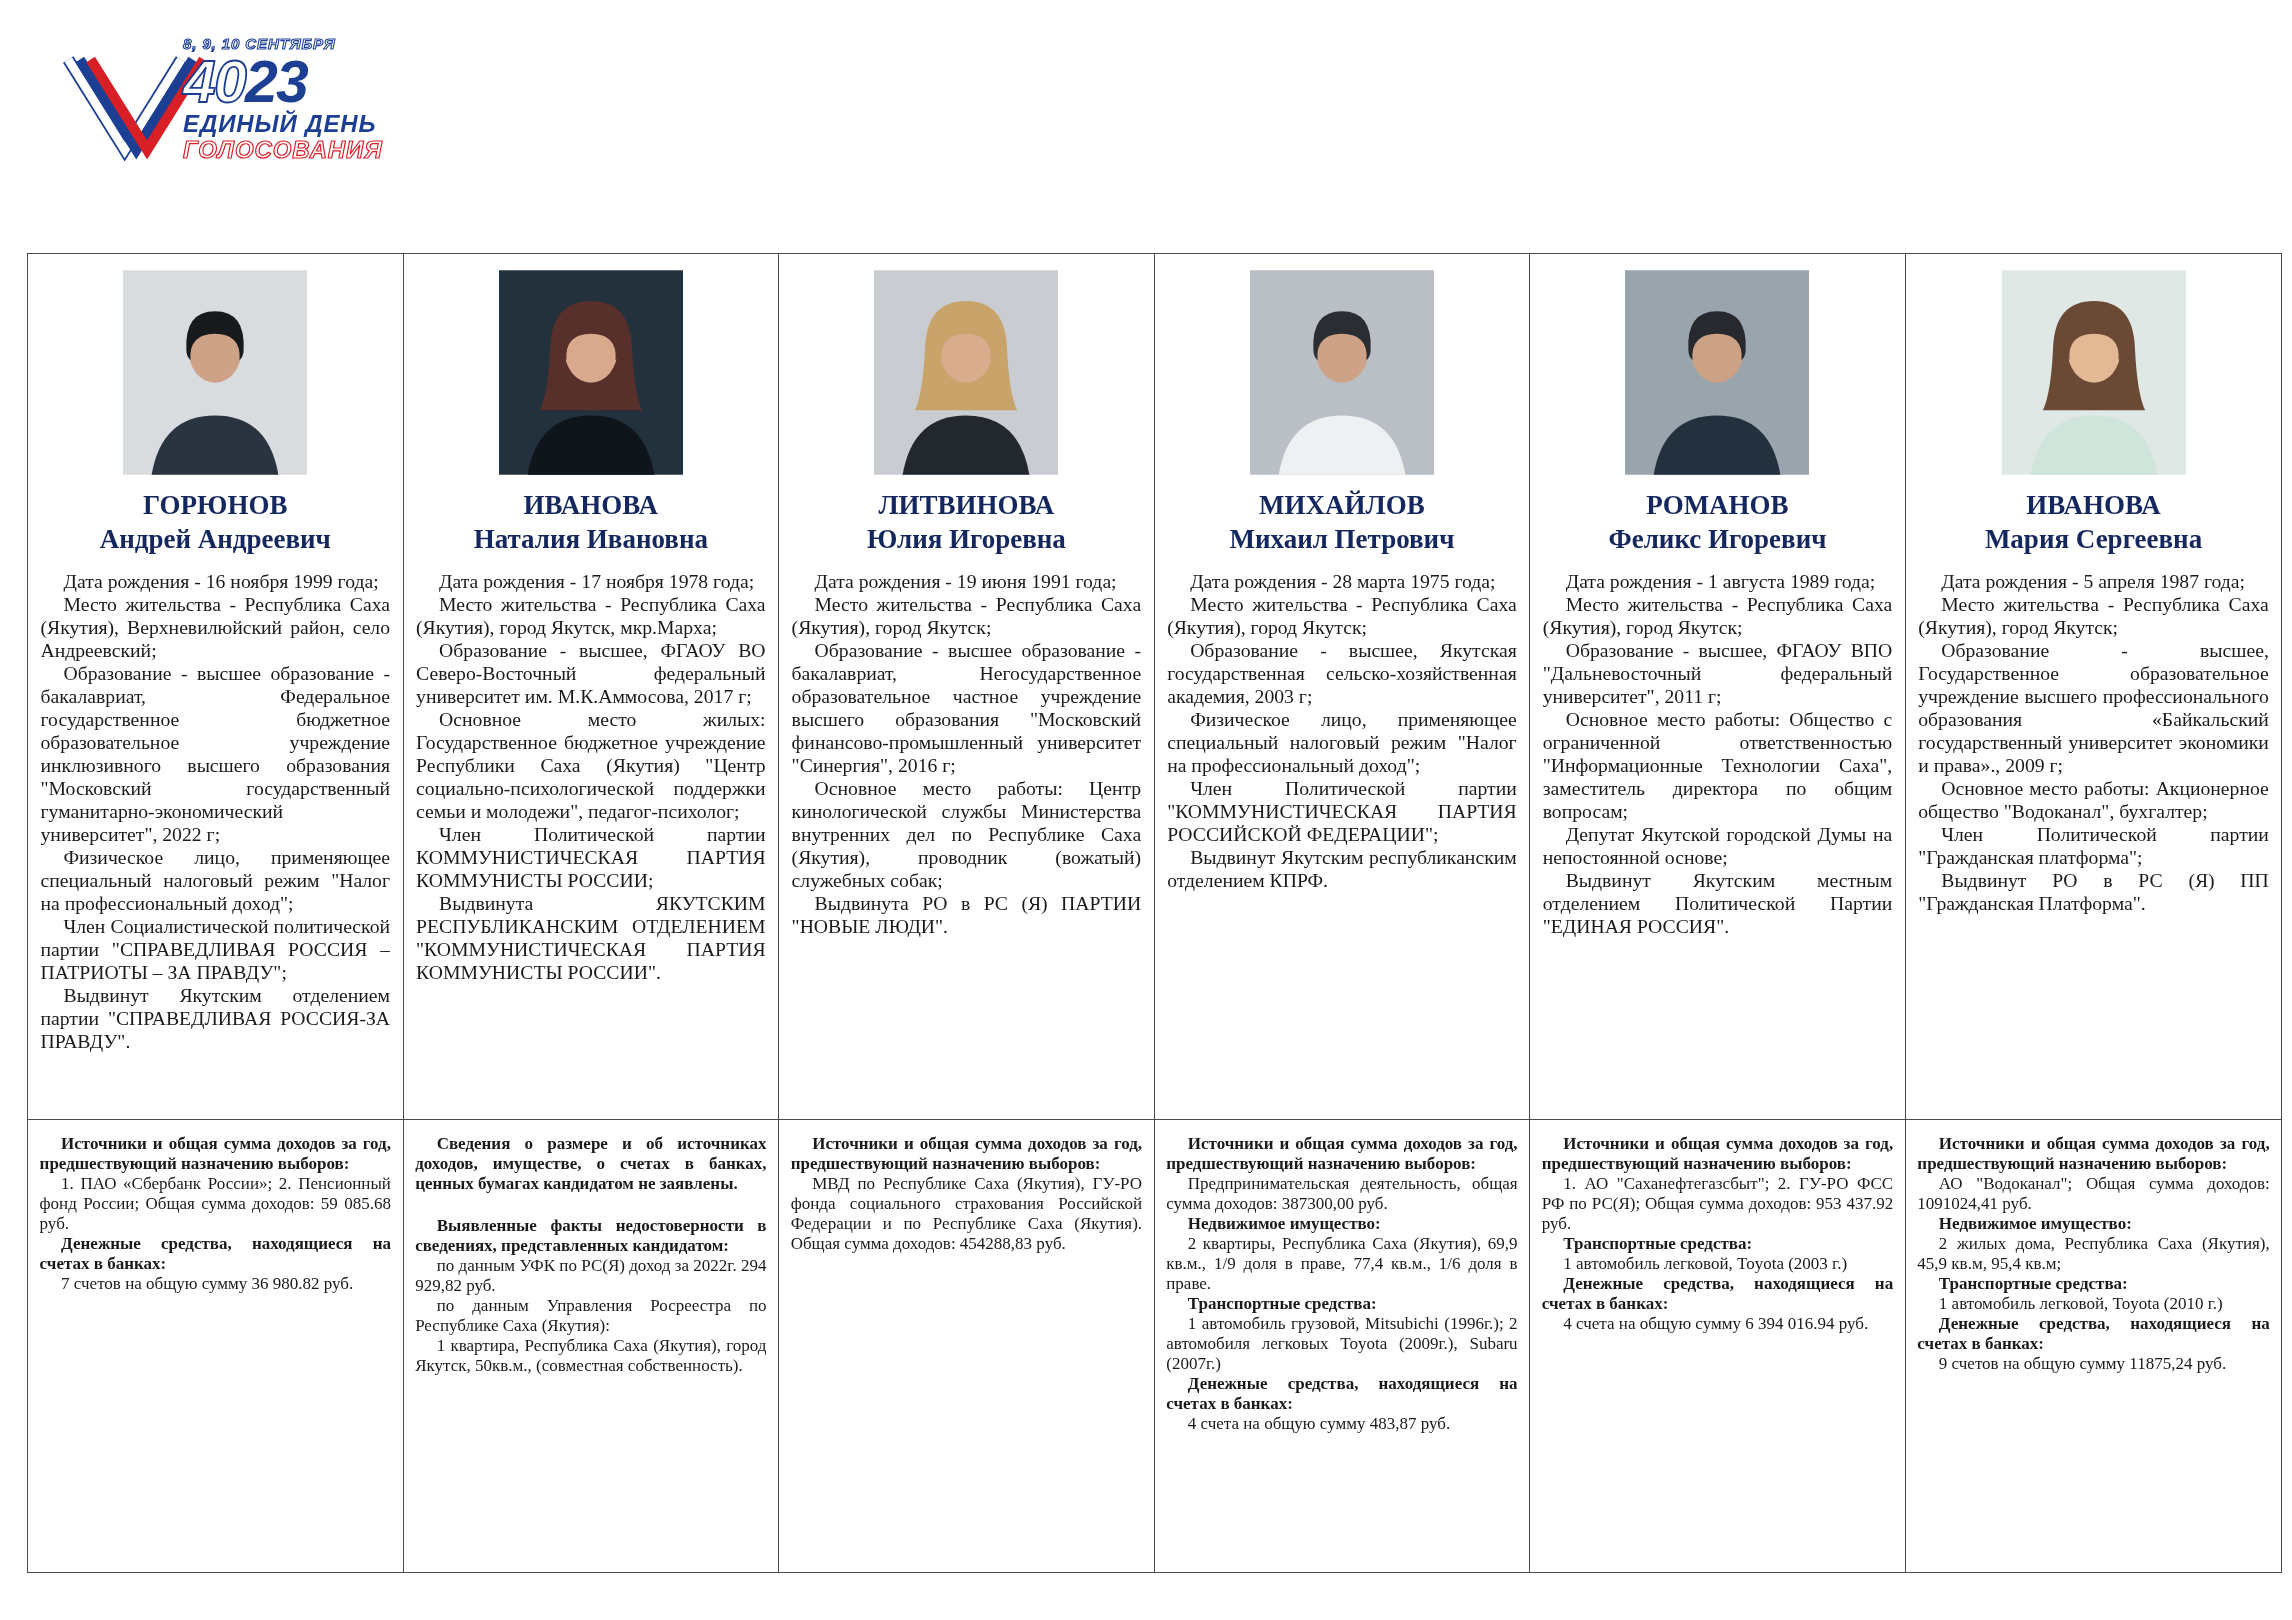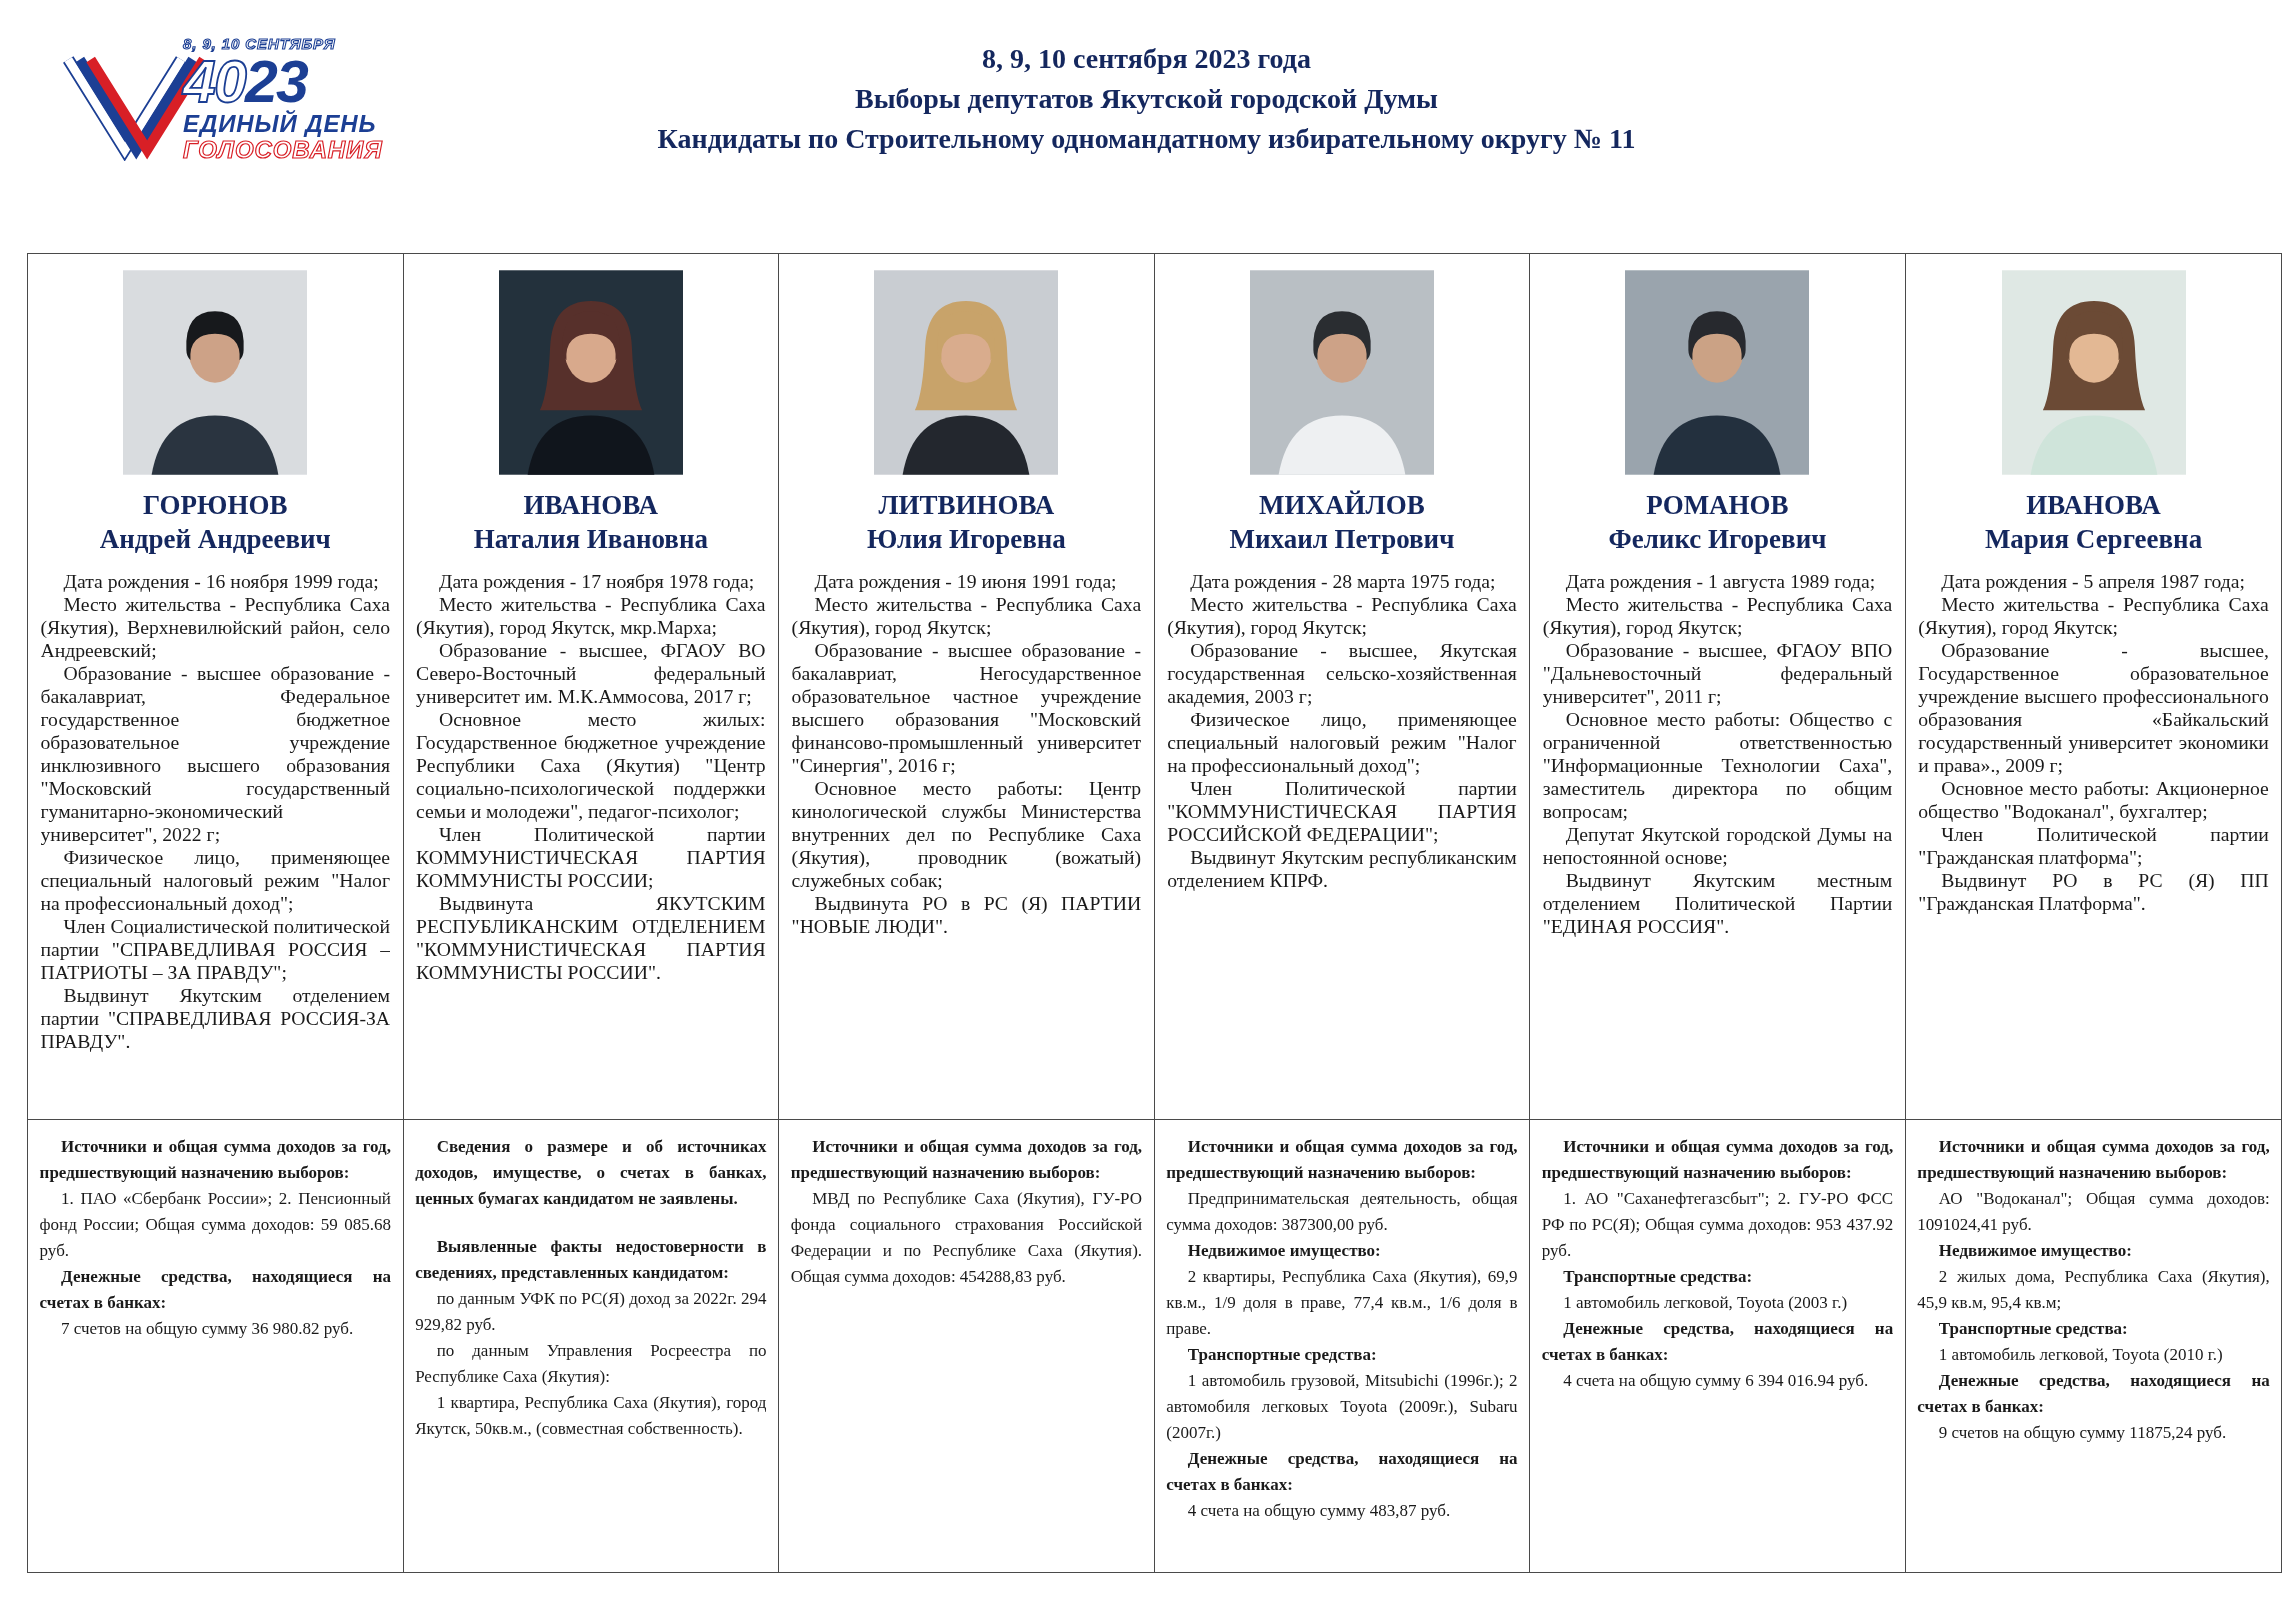--- a/index.html
+++ b/index.html
@@ -36,21 +36,21 @@
   .photo{width:184px;height:211px;margin-top:12.5px;flex:none;display:block;}
   .photo svg{width:100%;height:100%;display:block;}
   .photo:not(.long) .hairL{display:none;}
   .name{margin-top:10.7px;text-align:center;color:#14275e;font-weight:bold;
         font-size:27px;line-height:34px;flex:none;}
   .bio{margin-top:14.3px;width:100%;flex:1;overflow:hidden;
        font-size:19.7px;line-height:23px;}
   .bio p{margin:0;text-indent:23px;text-align:justify;}
 
   .details{flex:1;border-top:0.9px solid #4a4a4a;padding:14.3px 11.6px 0;overflow:hidden;
-           font-size:17px;line-height:26px;box-sizing:border-box;}
+           font-size:17px;line-height:20px;box-sizing:border-box;}
   .details p{margin:0;text-indent:21.5px;text-align:justify;}
   .details p.bold{font-weight:bold;}
   .details p.gap{margin-top:21.5px;}
 </style>
 </head>
 <body>
 
 <div class="page">
 
   <div class="logo">
@@ -61,25 +61,20 @@
       <path d="M41 10 L119 135 L197 10" fill="none" stroke="#d81f26" stroke-width="14"></path>
     </svg>
     <div class="logo-text">
       <span class="logo-dates">8, 9, 10 СЕНТЯБРЯ</span>
       <span class="logo-year"><span class="y-out">40</span><span class="y-sol">23</span></span>
       <span class="logo-l1">ЕДИНЫЙ ДЕНЬ</span>
       <span class="logo-l2">ГОЛОСОВАНИЯ</span>
     </div>
   </div>
 
-  <div class="header">
-    <div>8, 9, 10 сентября 2023 года</div>
-    <div>Выборы депутатов Якутской городской Думы</div>
-    <div>Кандидаты по Строительному одномандатному избирательному округу № 11</div>
-  </div>
 
   <div class="table">
 
     <div class="col">
       <div class="top">
         <div class="photo" style="--pbg:#d9dcdf;--phair:#17191c;--pskin:#cda287;--pshirt:#2a3440">
           <svg viewBox="0 0 180 200">
             <rect width="180" height="200" style="fill:var(--pbg)"></rect>
             <path class="hairL" d="M90 30 q-38 0 -40 45 q-2 45 -10 62 l100 0 q-8 -17 -10 -62 q-2 -45 -40 -45" style="fill:var(--phair)"></path>
             <ellipse cx="90" cy="78" rx="26" ry="32" style="fill:var(--pskin)"></ellipse>

